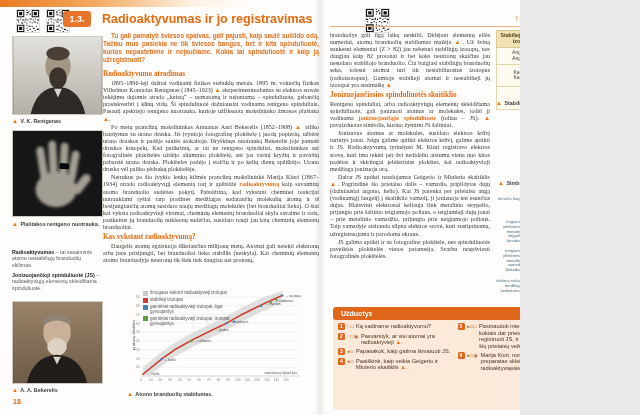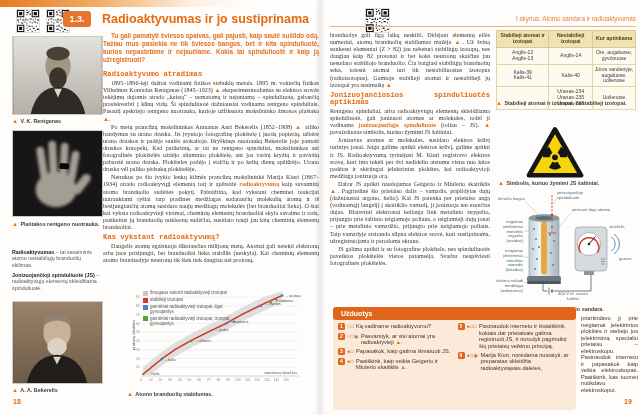--- a/index.html
+++ b/index.html
@@ -1,17 +1,17 @@
 <!DOCTYPE html>
 <html><head>
 <meta charset="utf-8">
 <style>
   *{box-sizing:border-box;margin:0;padding:0}
   html,body{background:#e9e9e9}
-  .spread{position:relative;width:640px;height:415px;background:#fefdfb;overflow:hidden;
+  .spread{position:relative;width:520px;height:415px;background:#fefdfb;overflow:hidden;
           font-family:"Liberation Sans",sans-serif;color:#333}
   .abs{position:absolute}
 
   
   .band{left:0;top:0;width:320px;height:7px;
         background:linear-gradient(90deg,#e87a22 0%,#f2ab62 30%,#fdf0e2 60%,#fff 80%)}
   .gutter{left:314px;top:0;width:12px;height:415px;
         background:linear-gradient(90deg,rgba(0,0,0,0) 0%,rgba(0,0,0,.07) 50%,rgba(0,0,0,0) 100%)}
 
   
@@ -22,21 +22,21 @@
          color:#fff;font-weight:bold;font-size:9px;line-height:16px;text-align:center}
   .title{left:102px;top:12px;width:220px;color:#e56a10;font-weight:bold;font-size:12.5px}
 
   .intro{left:103px;top:32px;width:216px;color:#e0711f;font-weight:bold;
          font-size:6.3px;line-height:8px;text-align:justify;text-indent:8px}
 
   .flow{font-family:"Liberation Serif",serif;font-size:6.1px;line-height:7.1px;
         text-align:justify;color:#3a3a3a;overflow:hidden}
   .flow p{text-indent:8px;margin-bottom:1px}
   .flow p.noind{text-indent:0}
-  .flow h4{font-family:Liberation Mono, monospace;color:#e56a10;font-size:7.2px;
+  .flow h4{font-family:Liberation Serif, serif;color:#e56a10;font-size:7.2px;
            margin:3px 0 2px;text-indent:0}
   .leftbody{left:103px;top:68px;width:216px;height:219px}
   .rightbody{left:330px;top:32px;width:160px;height:274px}
 
   .mk{color:#e8740f;font-weight:bold}
   .hl{color:#e0711f;font-weight:bold}
 
   
   .photo{border:1px solid #cfcac2;overflow:hidden;background:#222}
   .photo svg{display:block;width:100%;height:100%}
@@ -117,21 +117,21 @@
   <div class="abs qr" style="left:365px;top:8px;width:25px;height:25px">
     <svg viewBox="0 0 21 21">
         <g fill="#111">
           <path d="M0,0h7v7h-7z M1,1h5v5h-5z M2,2h3v3h-3z M14,0h7v7h-7z M15,1h5v5h-5z M16,2h3v3h-3z M0,14h7v7h-7z M1,15h5v5h-5z M2,16h3v3h-3z" fill-rule="evenodd"></path>
           <path d="M9,0h1v1h-1z M11,1h1v1h-1z M9,2h2v1h-2z M12,3h1v2h-1z M9,4h1v1h-1z M0,9h2v1h-2z M3,8h1v1h-1z M5,9h2v1h-2z M8,8h1v2h-1z M10,9h1v1h-1z M12,8h2v1h-2z M15,9h1v1h-1z M17,8h1v1h-1z M19,9h2v1h-2z M1,11h1v1h-1z M4,12h2v1h-2z M7,11h1v1h-1z M9,12h1v1h-1z M12,11h1v1h-1z M14,12h1v1h-1z M16,11h2v1h-2z M19,12h1v1h-1z M9,14h1v1h-1z M11,15h2v1h-2z M9,17h1v1h-1z M10,19h1v1h-1z M12,18h1v1h-1z M14,15h1v1h-1z M15,17h2v1h-2z M18,15h1v1h-1z M19,18h2v1h-2z M14,20h1v1h-1z M17,19h1v1h-1z"></path>
         </g>
       </svg>
   </div>
 
   <div class="abs badge">1.3.</div>
-  <div class="abs title">Radioaktyvumas ir jo sustiprinama</div>
+  <div class="abs title">Radioaktyvumas ir jo registravimas</div>
   <div class="abs intro">Tu gali pamatyti šviesos spalvas, gali pajusti, kaip saulė sušildo odą. Tačiau mus pasiekia ne tik šviesos bangos, bet ir kita spinduliuotė, kurios nepastebime ir nejaučiame. Kokia tai spinduliuotė ir kaip ją užregistruoti?</div>
 
   <div class="abs photo" style="left:12px;top:36px;width:91px;height:79px">
     <svg viewBox="0 0 91 79">
         <defs>
           <linearGradient id="pg1" x1="0" y1="0" x2="0" y2="1">
             <stop offset="0" stop-color="#e3e1dc"></stop>
             <stop offset="1" stop-color="#b4b0a8"></stop>
           </linearGradient>
         </defs>
@@ -288,21 +288,21 @@
   <div class="abs cap chartcap">
     <span class="mk">▲</span>
     <span>Atomo branduolių stabilumas.</span>
   </div>
 
   <div class="abs rhead">I skyrius. Atomo sandara ir radioaktyvumas</div>
   <div class="abs rline"></div>
 
   <div class="abs flow rightbody">
     <p class="noind">branduolys gali ilgą laiką neskilti. Didėjant elementų eilės numeriui, atomų branduolių stabilumas mažėja <span class="mk">▲</span>. Už šviną sunkesni elementai (Z &gt; 82) jau nebeturi stabiliųjų izotopų, nes daugiau kaip 82 protonai ir bet koks neutronų skaičius jau nesudaro stabiliojo branduolio. Čia baigiasi stabiliųjų branduolių seka, tolesni atomai turi tik nestabiliuosius izotopus (radioizotopus). Gamtoje stabilieji atomai ir nestabilieji jų izotopai yra susimaišę <span class="mk">▲</span></p>
-    <h4>Jonizuojančiosios spinduliuotės aptikimas</h4>
+    <h4>Jonizuojančiosios spinduliuotės skaitiklio</h4>
     <p class="noind">Rentgeno spinduliai, arba radioaktyviųjų elementų skleidžiama spinduliuotė, gali jonizuoti atomus ar molekules, todėl ji vadinama <span class="hl">jonizuojančiąja spinduliuote</span> (toliau – JS). <span class="mk">▲</span> pavaizduotas simbolis, kuriuo žymimi JS šaltiniai.</p>
     <p>Jonizavus atomus ar molekules, susidaro elektros krūvį turintys jonai. Jeigu galime aptikti elektros krūvį, galime aptikti ir JS. Radioaktyvumą tyrinėjusi M. Kiuri registravo elektros srovę, kuri ima tekėti per dvi nedideliu atstumu viena nuo kitos padėtas ir skirtingai įelektrintas plokštes, kai radioaktyvioji medžiaga jonizuoja orą.</p>
     <p>Dabar JS aptikti naudojamas Geigerio ir Miulerio skaitiklis <span class="mk">▲</span>. Pagrindinė šio prietaiso dalis – vamzdis, pripildytas dujų (dažniausiai argono, helio). Kai JS patenka per prietaiso angą (vadinamąjį langelį) į skaitiklio vamzdį, ji jonizuoja ten esančias dujas. Išlaisvinti elektronai keliauja link metalinio strypelio, prijungto prie šaltinio teigiamojo poliaus, o teigiamieji dujų jonai – prie metalinio vamzdžio, prijungto prie neigiamojo poliaus. Taip vamzdyje atsiranda silpna elektros srovė, kuri sustiprinama, užregistruojama ir parodoma ekrane.</p>
     <p>JS galima aptikti ir su fotografine plokštele, nes spinduliuotės paveiktos plokštelės vietos patamsėja. Svarbu neapšviesti fotografinės plokštelės.</p>
   </div>
 
   <table class="abs tbl" id="iso-table">
       <tbody>
         <tr>
           <th>Stabilieji atomai ir izotopai</th>

